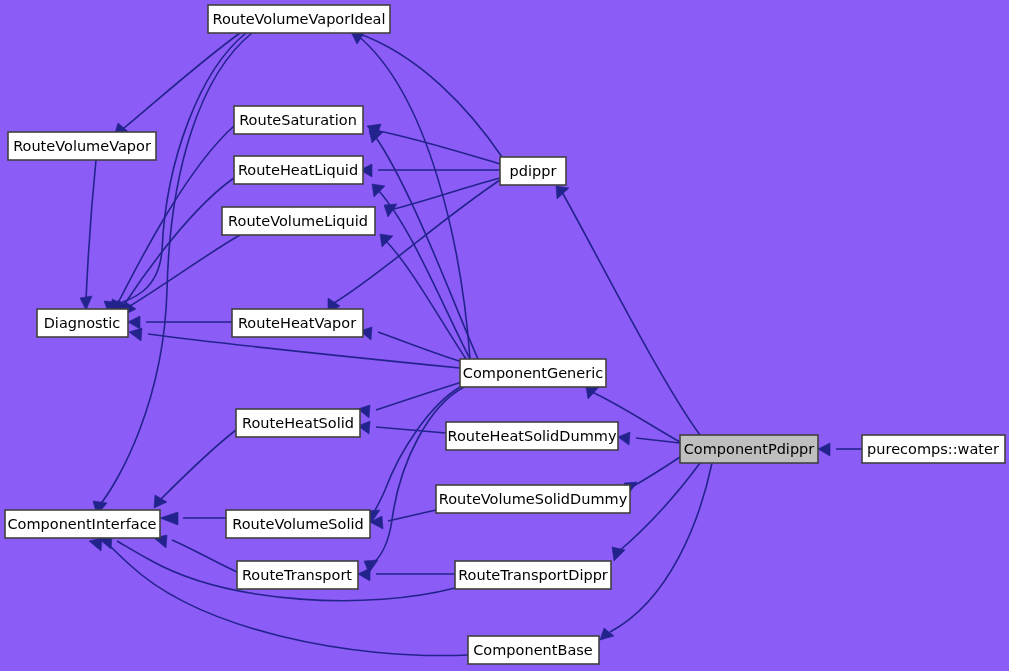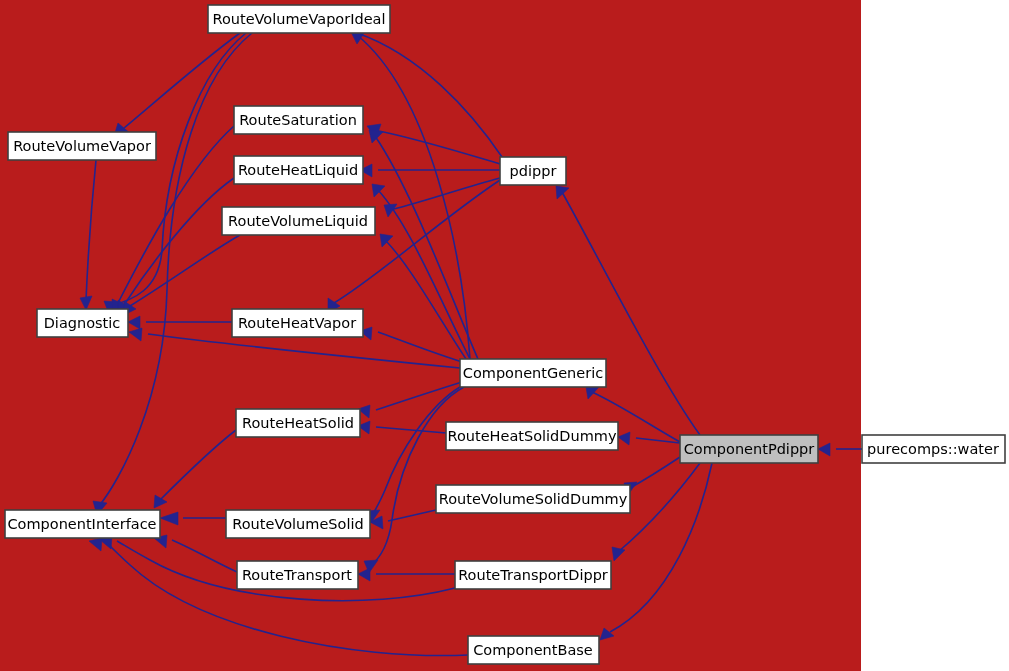--- a/index.html
+++ b/index.html
@@ -8,23 +8,23 @@
     background: #ffffff;
   }
   body {
     width: 1009px;
     height: 671px;
     font-family: "DejaVu Sans", sans-serif;
     overflow: hidden;
   }
   #graph-root {
     position: relative;
-    width: 861px;
+    width: 1009px;
     height: 671px;
-    background: #b91c1c;
+    background: #8b5cf6;
   }
   svg#graph-svg {
     position: absolute;
     top: 0;
     left: 0;
     width: 1009px;
     height: 671px;
     display: block;
   }
   .edge-path {

